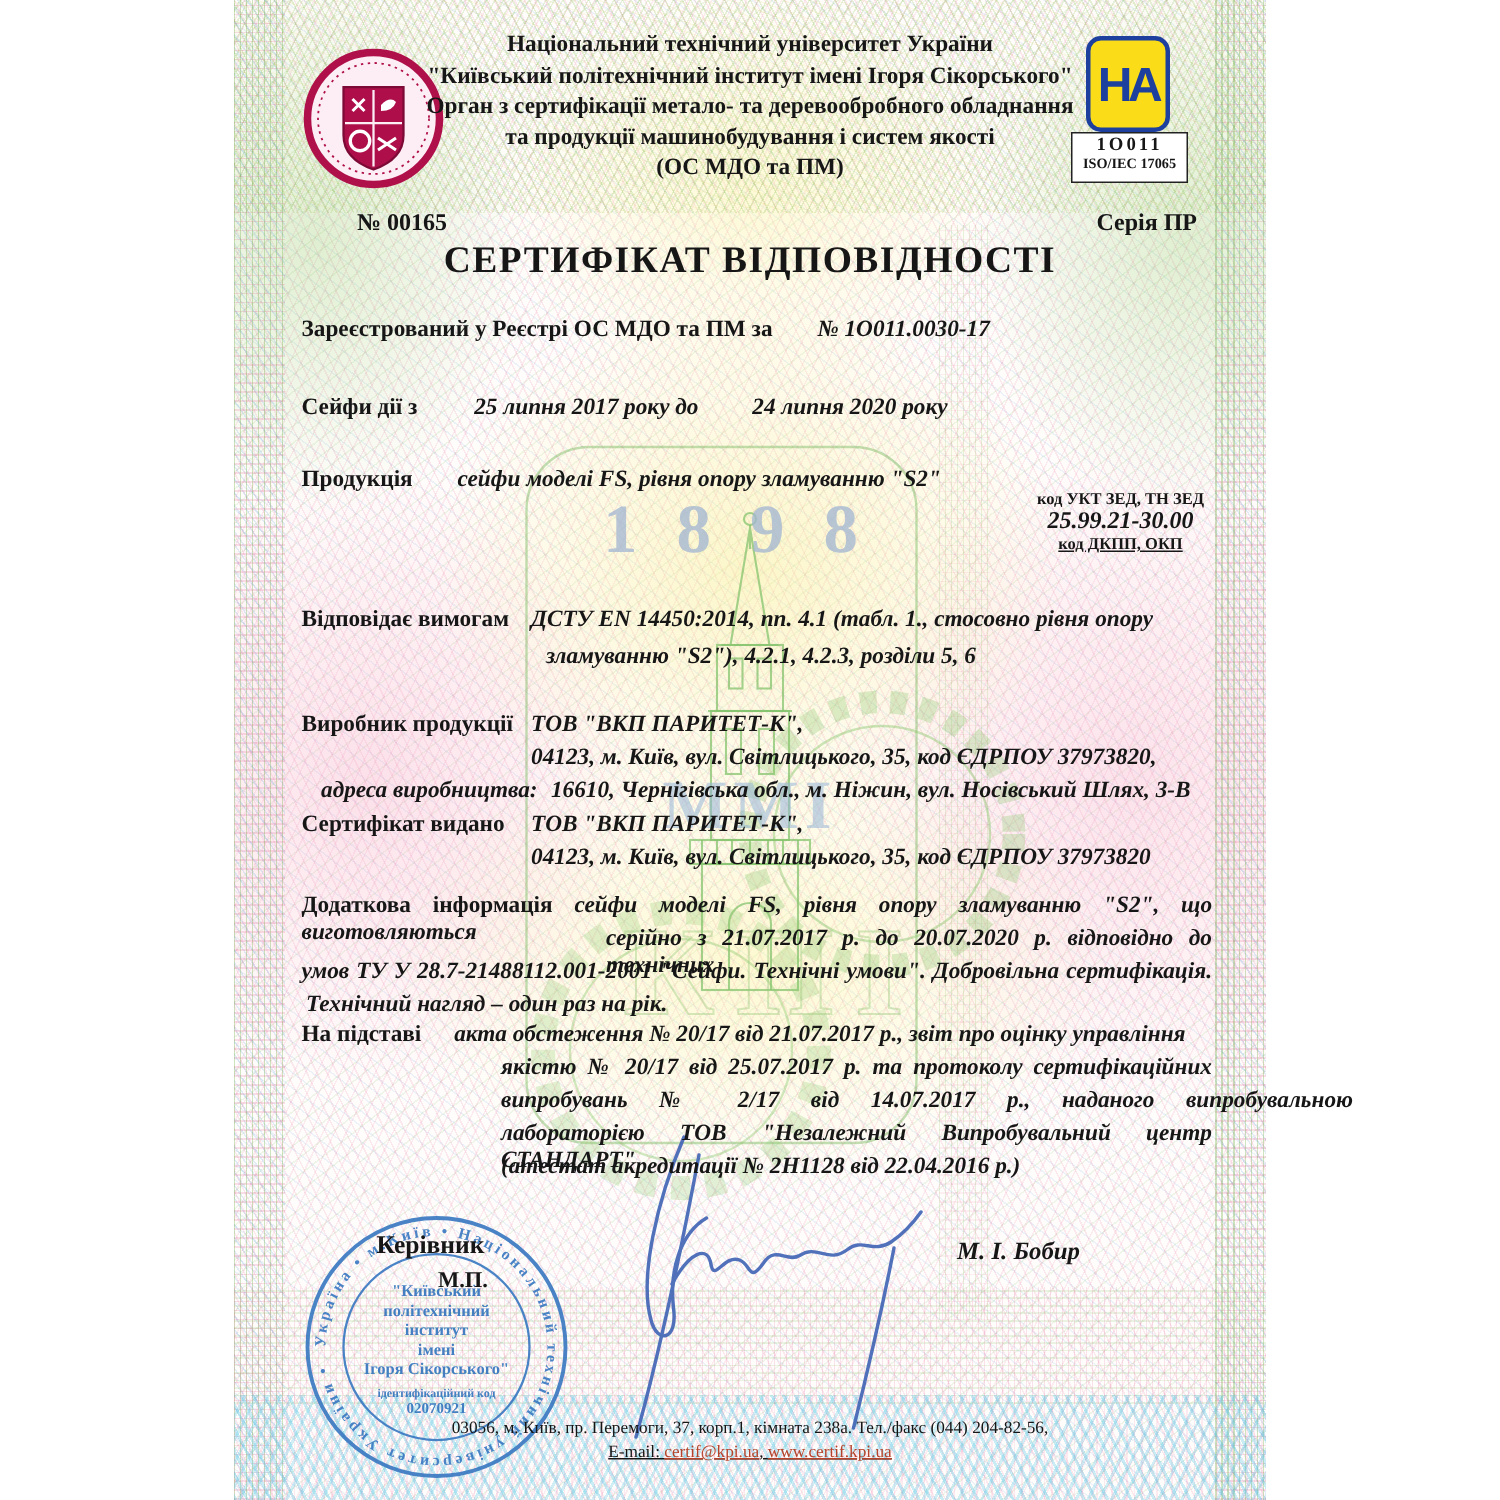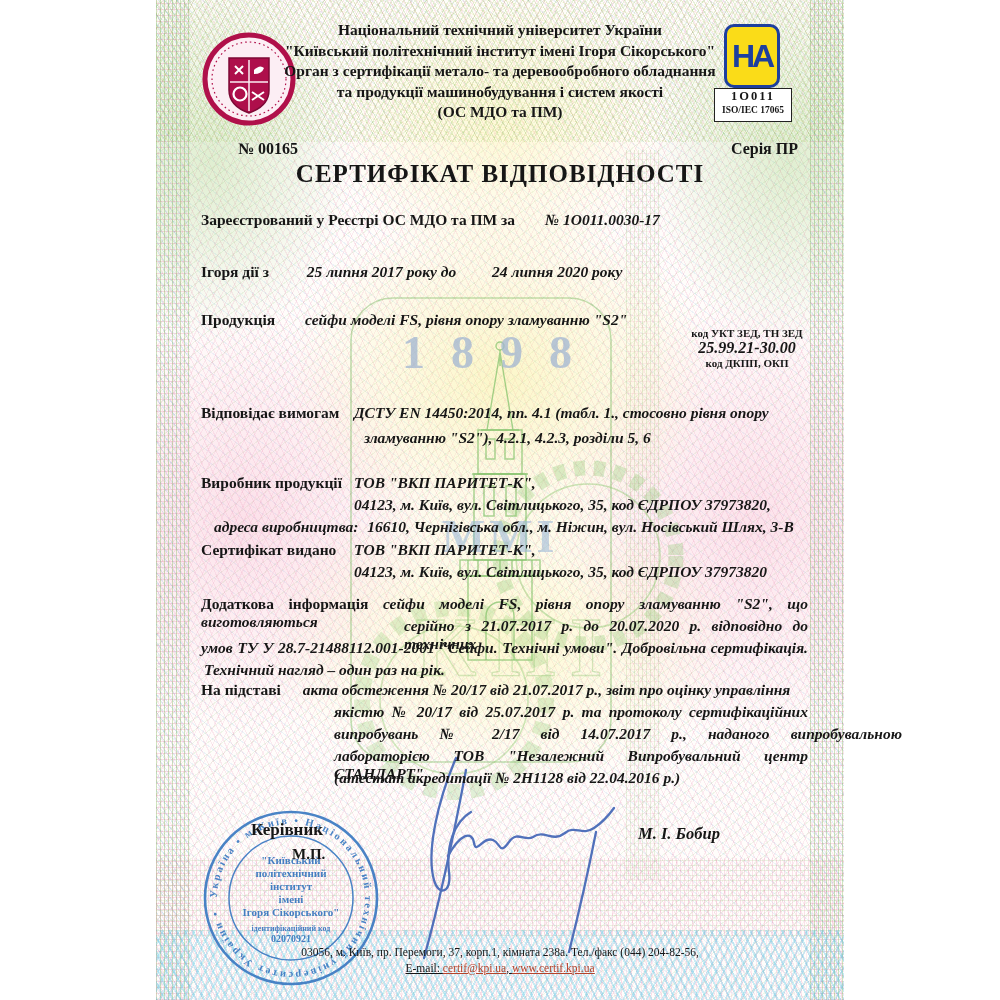--- a/index.html
+++ b/index.html
@@ -43,21 +43,21 @@
   .t{position:absolute;z-index:3;}
   .hdr{left:90px;right:90px;top:20px;text-align:center;font-weight:bold;font-size:15.5px;line-height:20.5px;}
   .b{font-weight:bold;}
   .bi{font-weight:bold;font-style:italic;}
   .row{font-size:15.5px;}
   .jl{text-align:justify;text-align-last:justify;}
   .title{left:0;right:0;top:160px;text-align:center;font-size:25px;font-weight:bold;letter-spacing:1px;}
   .codes{right:12px;top:327px;width:170px;text-align:center;}
   .codes .c1{font-size:11px;font-weight:bold;}
   .codes .c2{font-size:16px;font-weight:bold;font-style:italic;}
-  .codes .c3{font-size:11px;font-weight:bold;}
+  .codes .c3{font-size:11px;font-weight:bold;text-decoration:underline;}
   .wm1898{left:0;right:0;top:326px;text-align:center;font-size:46px;font-weight:bold;
           letter-spacing:26px;color:rgba(160,180,210,.75);z-index:1;}
   .footer{left:0;right:0;text-align:center;font-size:11.5px;z-index:3;}
   .lnk{color:#b5432b;text-decoration:underline;}
   
   .naau{left:568px;top:24px;width:50px;height:58px;background:#fadc18;border:3px solid #1d3f9e;
         border-radius:10px;display:flex;align-items:center;justify-content:center;z-index:3;
         font-family:"Liberation Sans","DejaVu Sans",sans-serif;font-weight:bold;font-size:32px;
         color:#1d3f9e;letter-spacing:-3px;}
   .naaubox{left:558px;top:88px;width:76px;height:32px;background:#fff;border:1.5px solid #222;
@@ -168,21 +168,21 @@
   <div class="t b" style="right:46px;top:140px;font-size:16px;">Серія ПР</div>
 
   <div class="t title">СЕРТИФІКАТ ВІДПОВІДНОСТІ</div>
 
   <div class="t row" style="left:45px;top:211px;">
     <span class="b">Зареєстрований у Реєстрі ОС МДО та ПМ за</span>
     <span class="bi" style="margin-left:26px;">№ 1О011.0030-17</span>
   </div>
 
   <div class="t row" style="left:45px;top:263px;">
-    <span class="b">Ігоря дії з</span>
+    <span class="b">Сейфи дії з</span>
     <span class="bi" style="margin-left:34px;">25 липня 2017 року</span>
     <span class="bi" style="">до</span>
     <span class="bi" style="margin-left:32px;">24 липня 2020 року</span>
   </div>
 
   <div class="t row" style="left:45px;top:311px;">
     <span class="b">Продукція</span>
     <span class="bi" style="margin-left:26px;">сейфи моделі FS, рівня опору зламуванню "S2"</span>
   </div>
 

